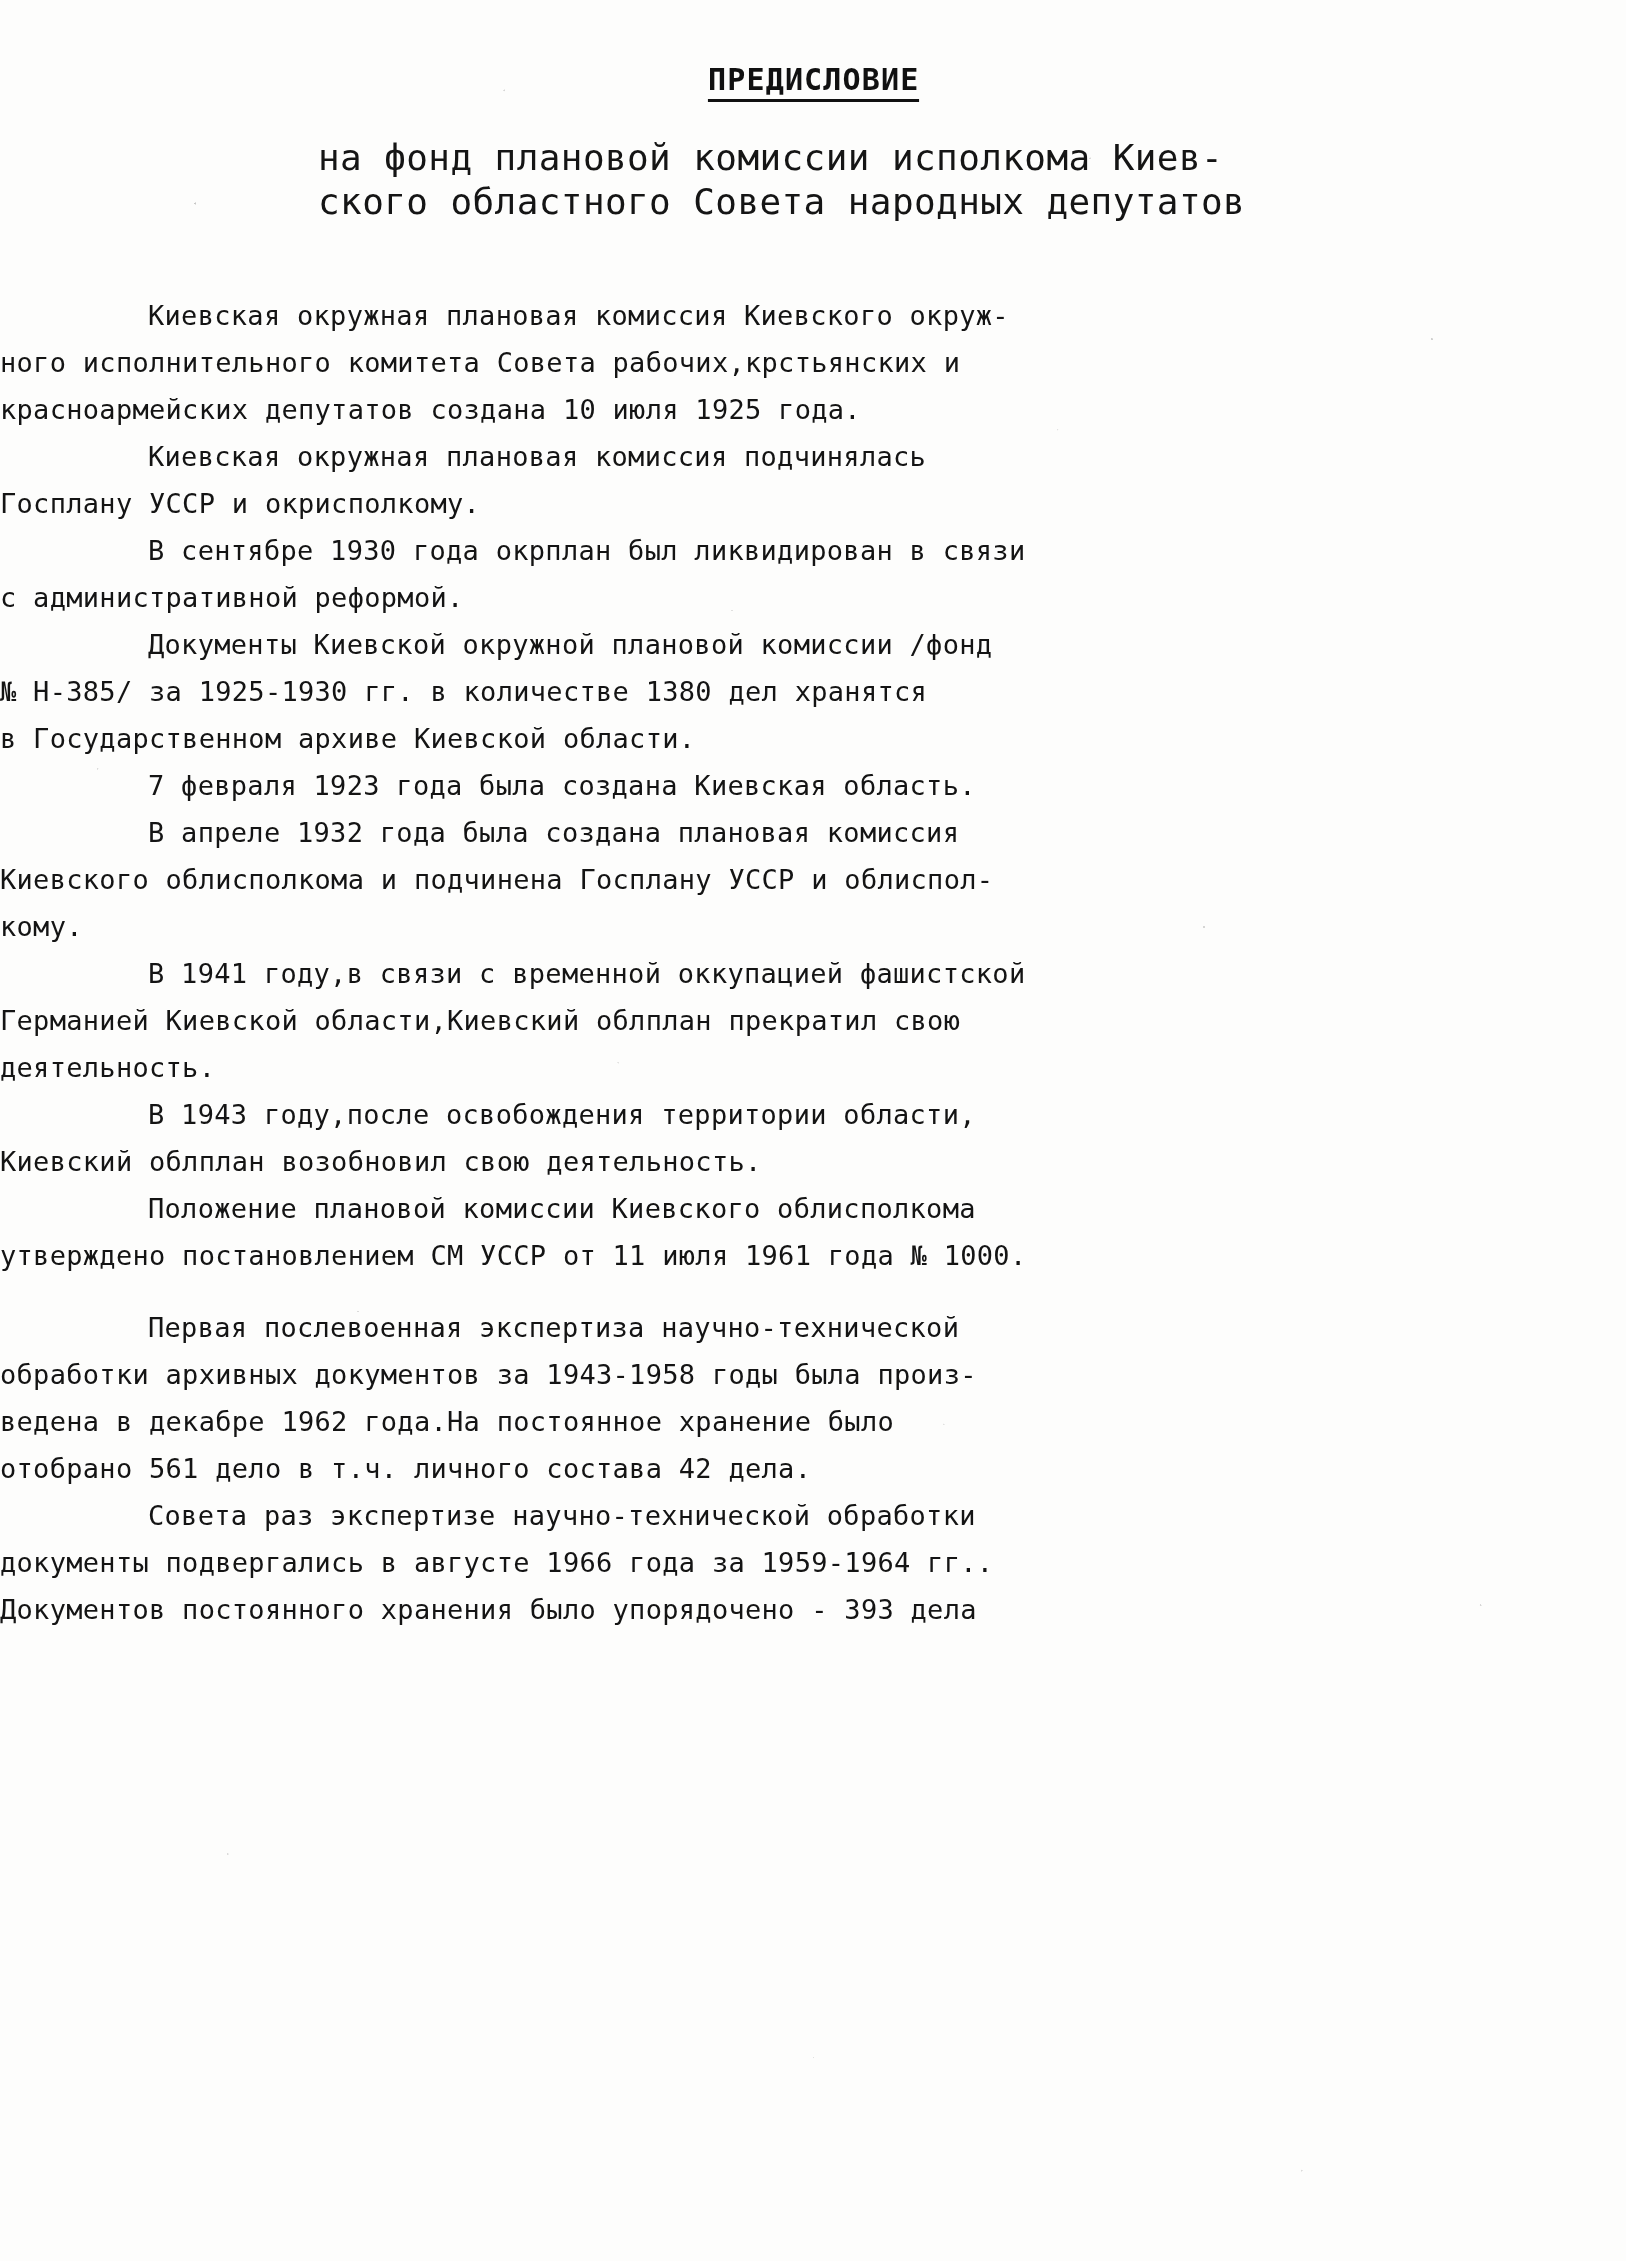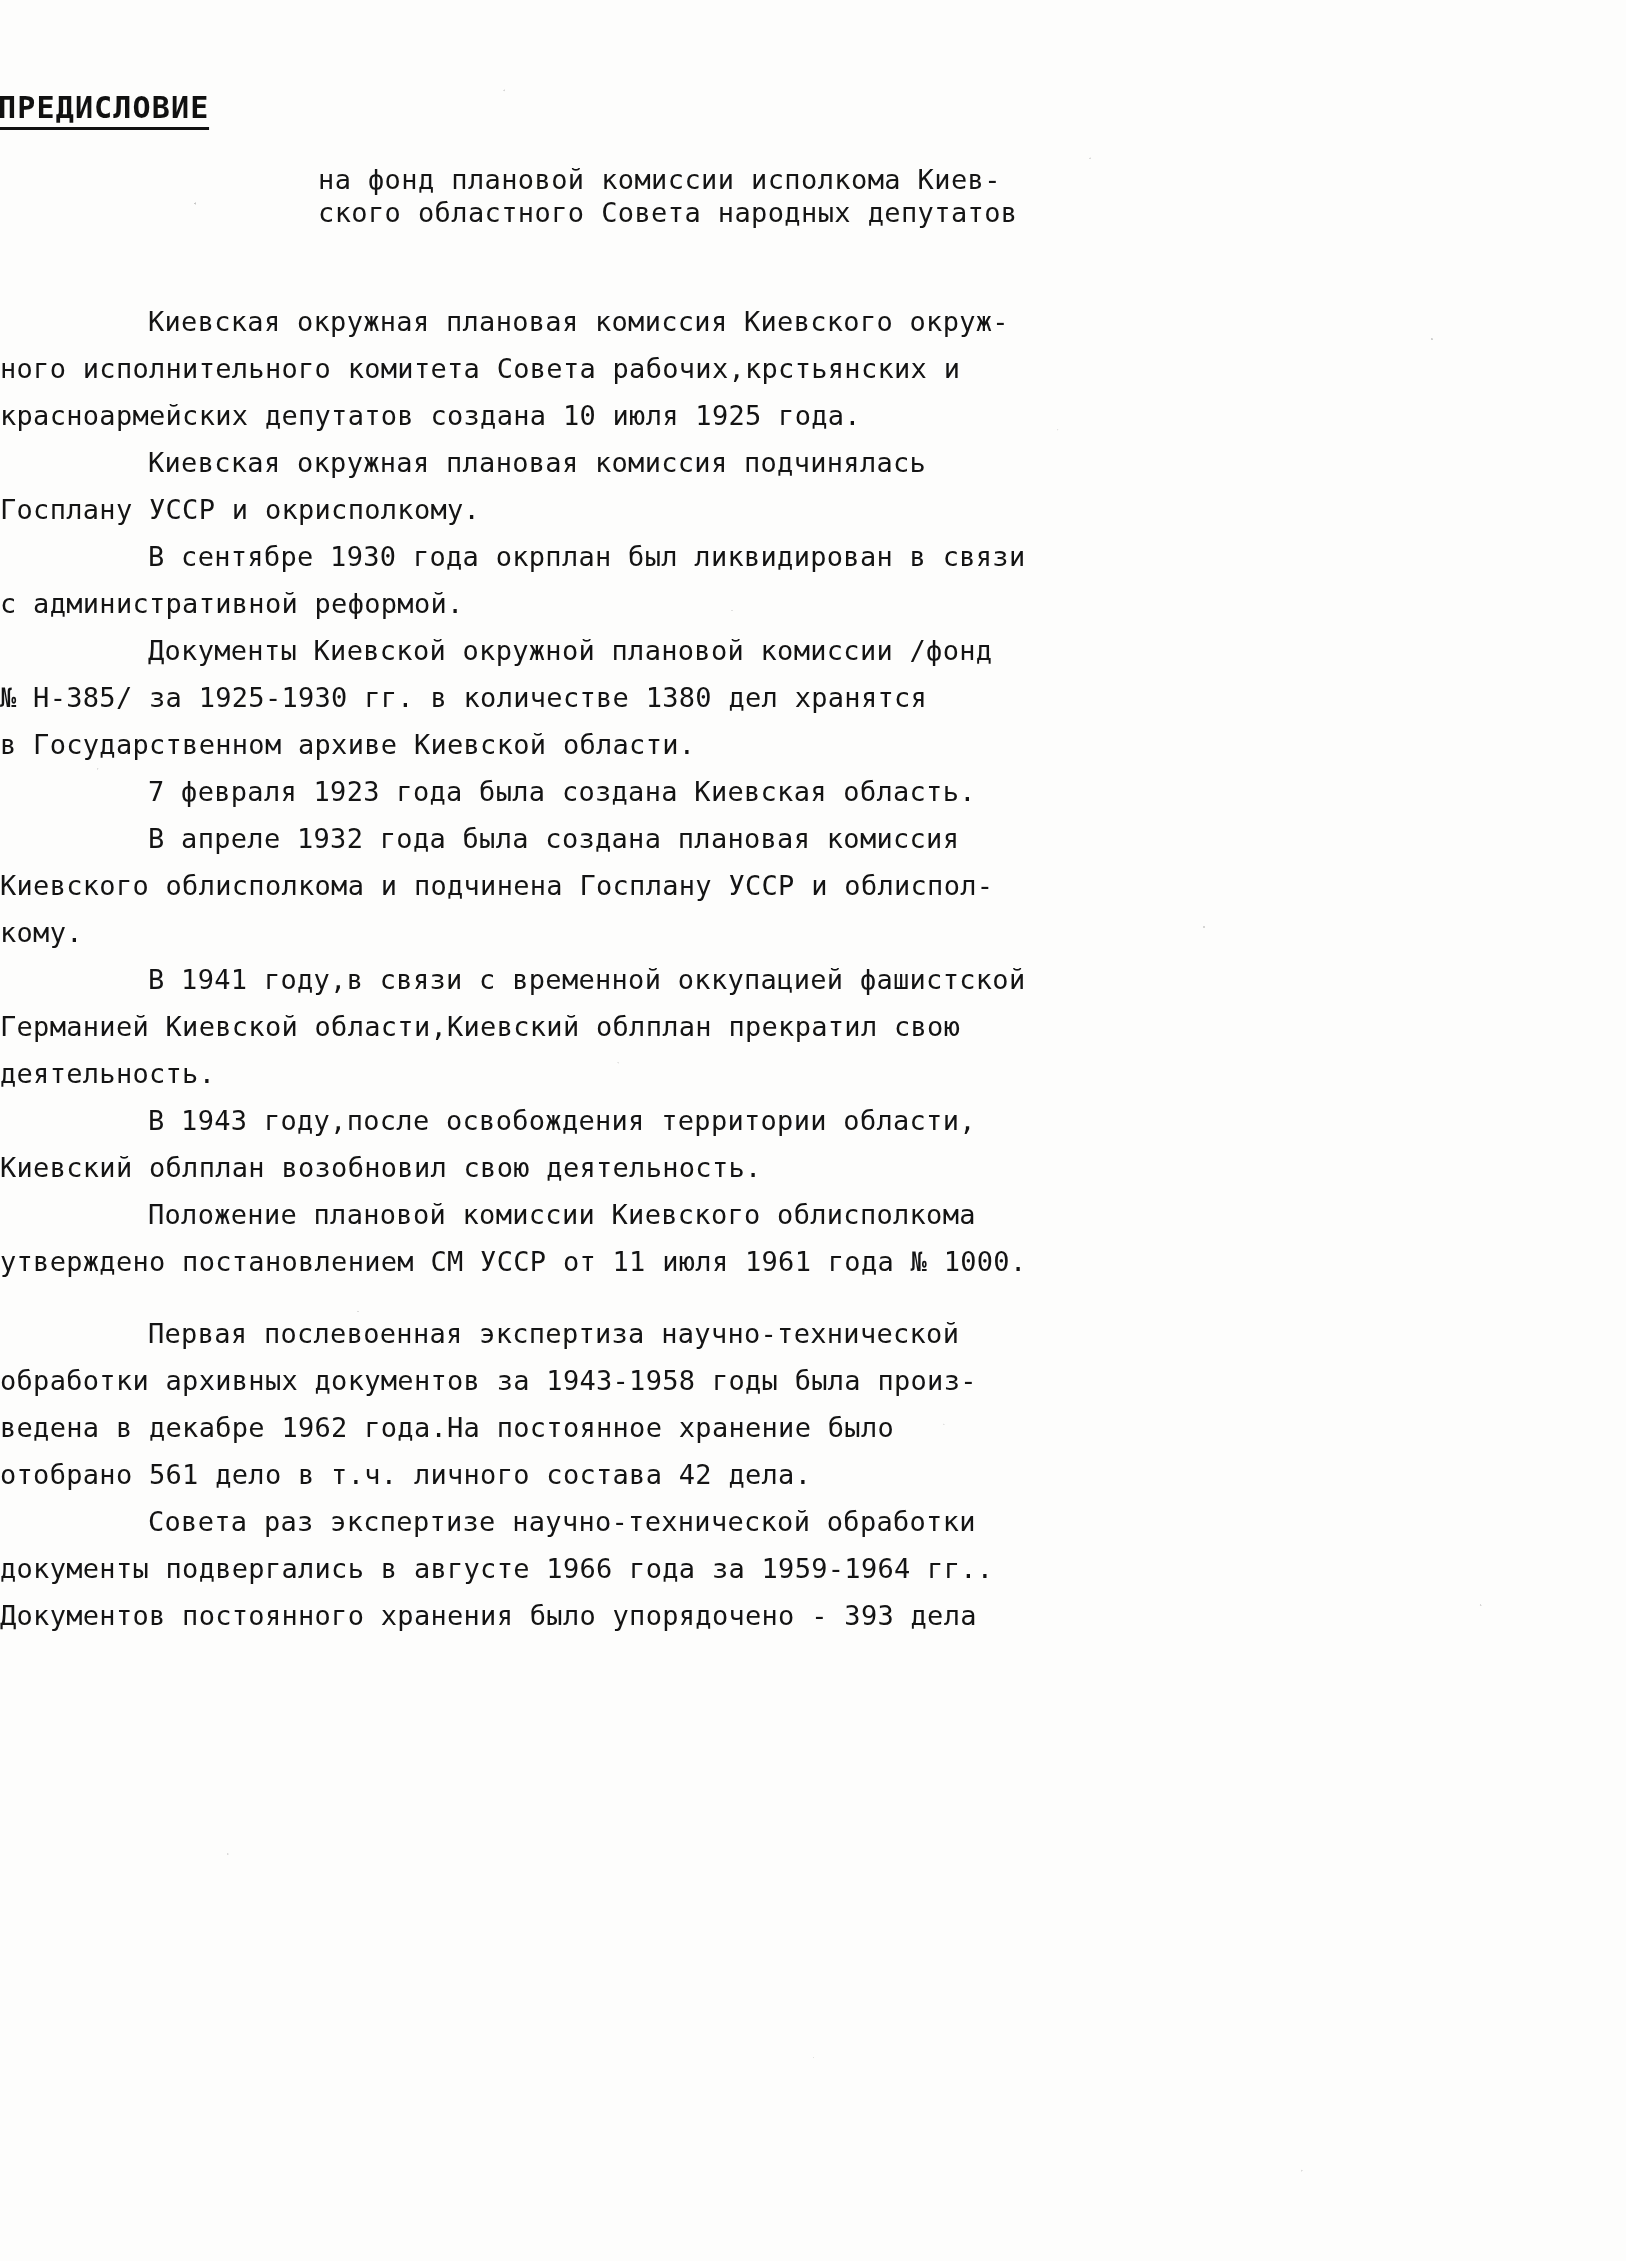--- a/index.html
+++ b/index.html
@@ -43,22 +43,22 @@
   }
 
   .content {
     position: absolute;
     left: 0; top: 0;
     width: 1627px;
   }
 
   
   .doc-title-wrap {
-    text-align: left;
-    margin-top: 92px;
+    text-align: center;
+    margin-top: 64px;
   }
   .doc-title {
     display: inline-block;
     font-family: "DejaVu Sans Mono", "Liberation Mono", monospace;
     font-size: 29.5px;
     font-weight: bold;
     letter-spacing: 1.1px;
     color: #111;
     border-bottom: 3.7px solid #111;
     padding-bottom: 1.5px;
@@ -66,21 +66,21 @@
     transform: scaleX(1.02);
   }
 
   
   .subtitle-block {
     margin-top: 34px;
     padding-left: 318px;
     padding-right: 281px;
   }
   .subtitle-line {
-    font-size: 27px;
+    font-size: 36px;
     color: #151515;
     letter-spacing: 0.4px;
     line-height: 1.22;
     white-space: pre;
   }
 
   
   .body-block {
     margin-top: 68px;
     padding-right: 111px;

